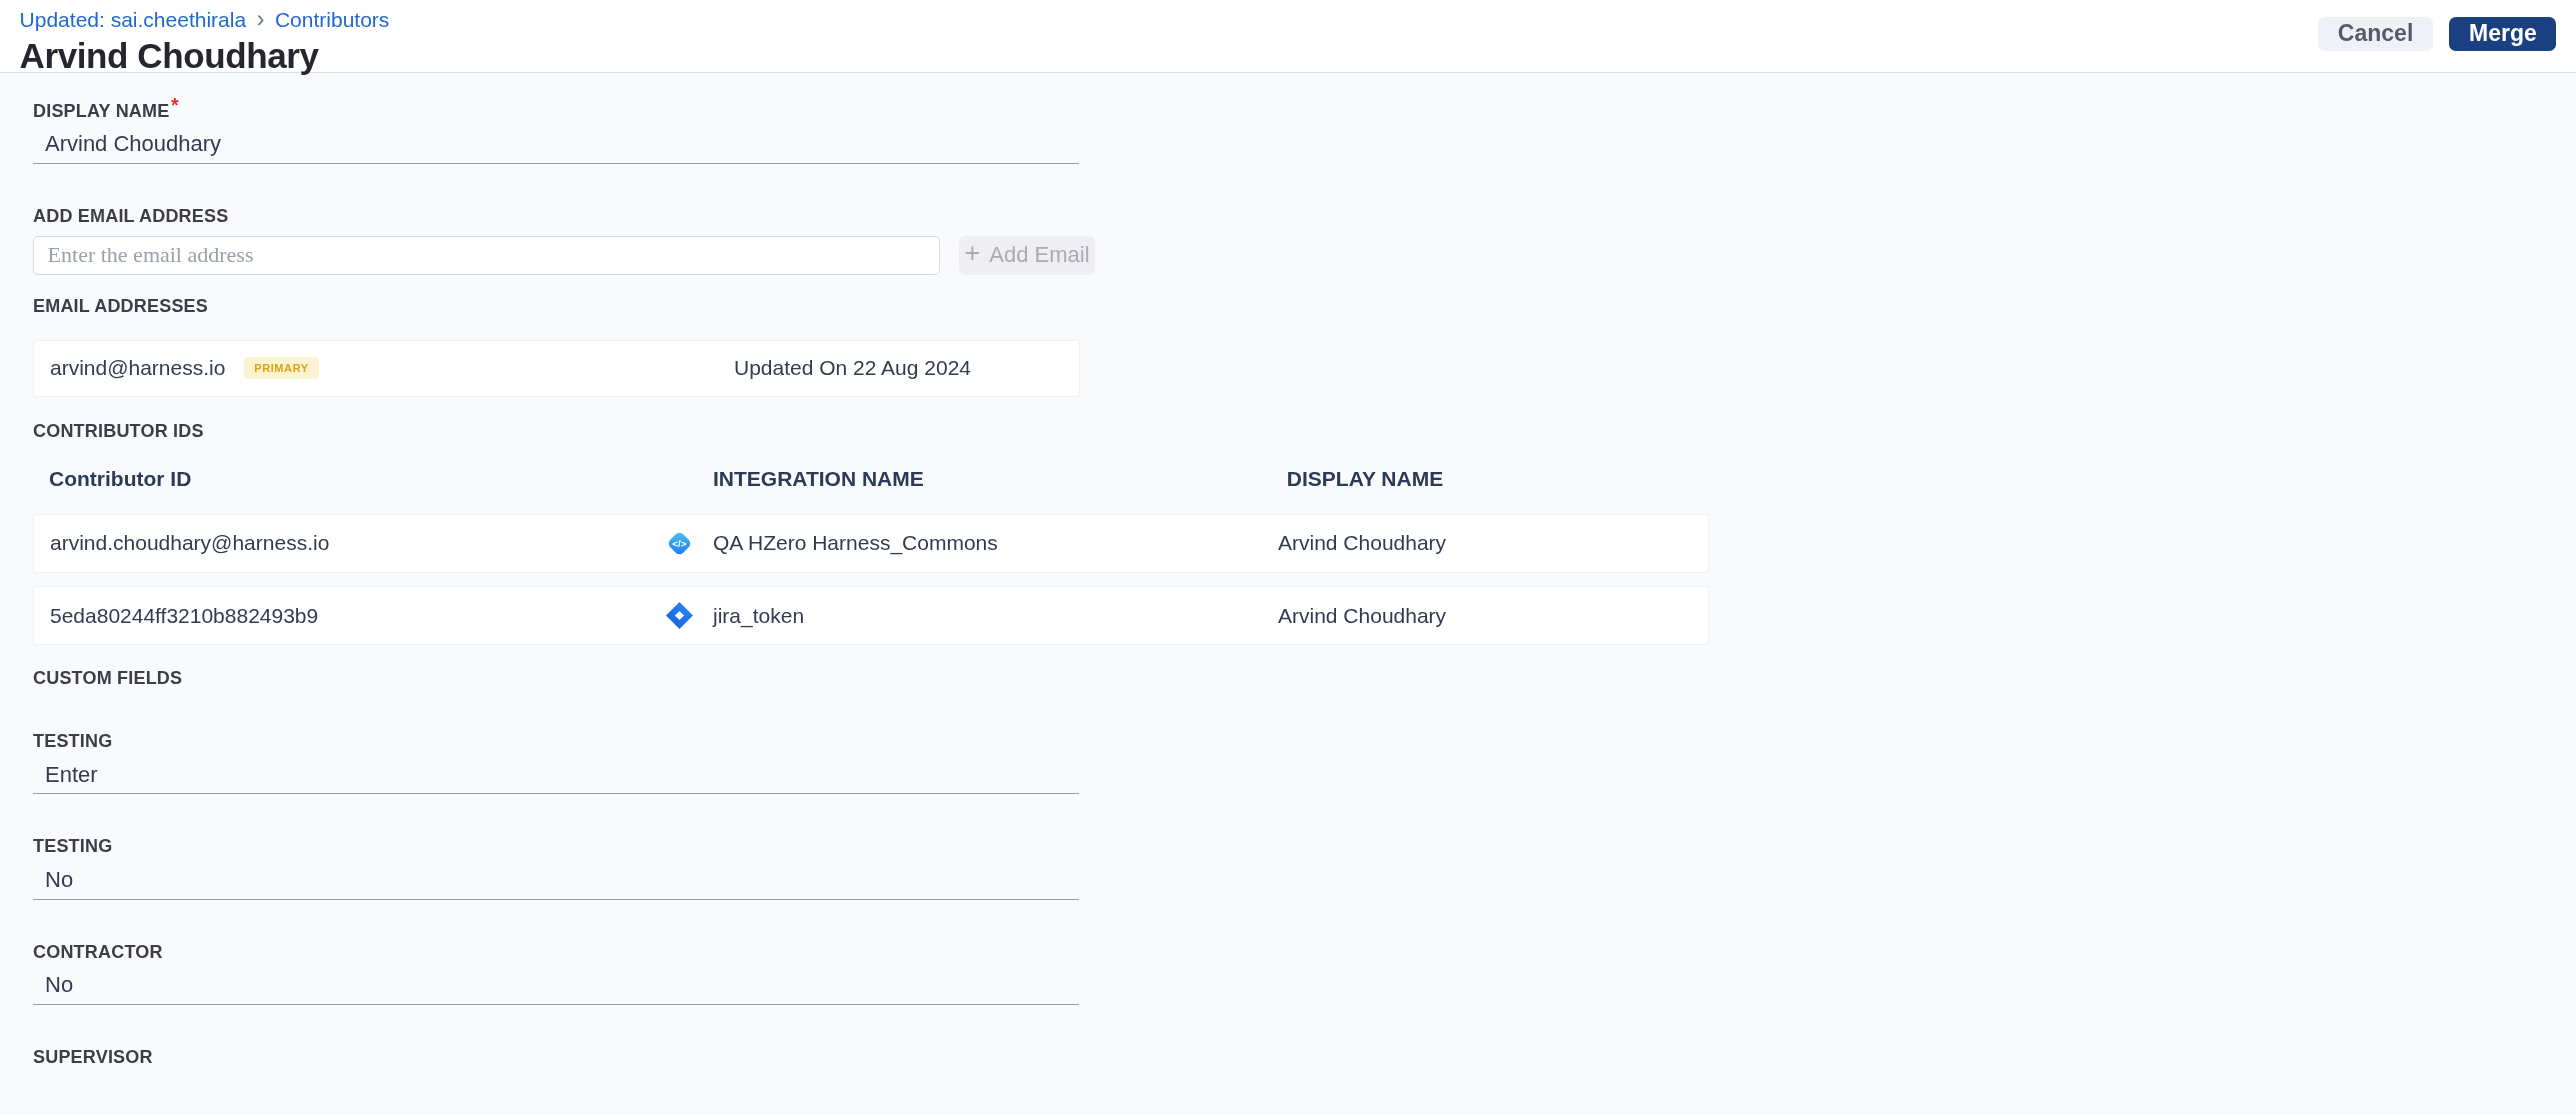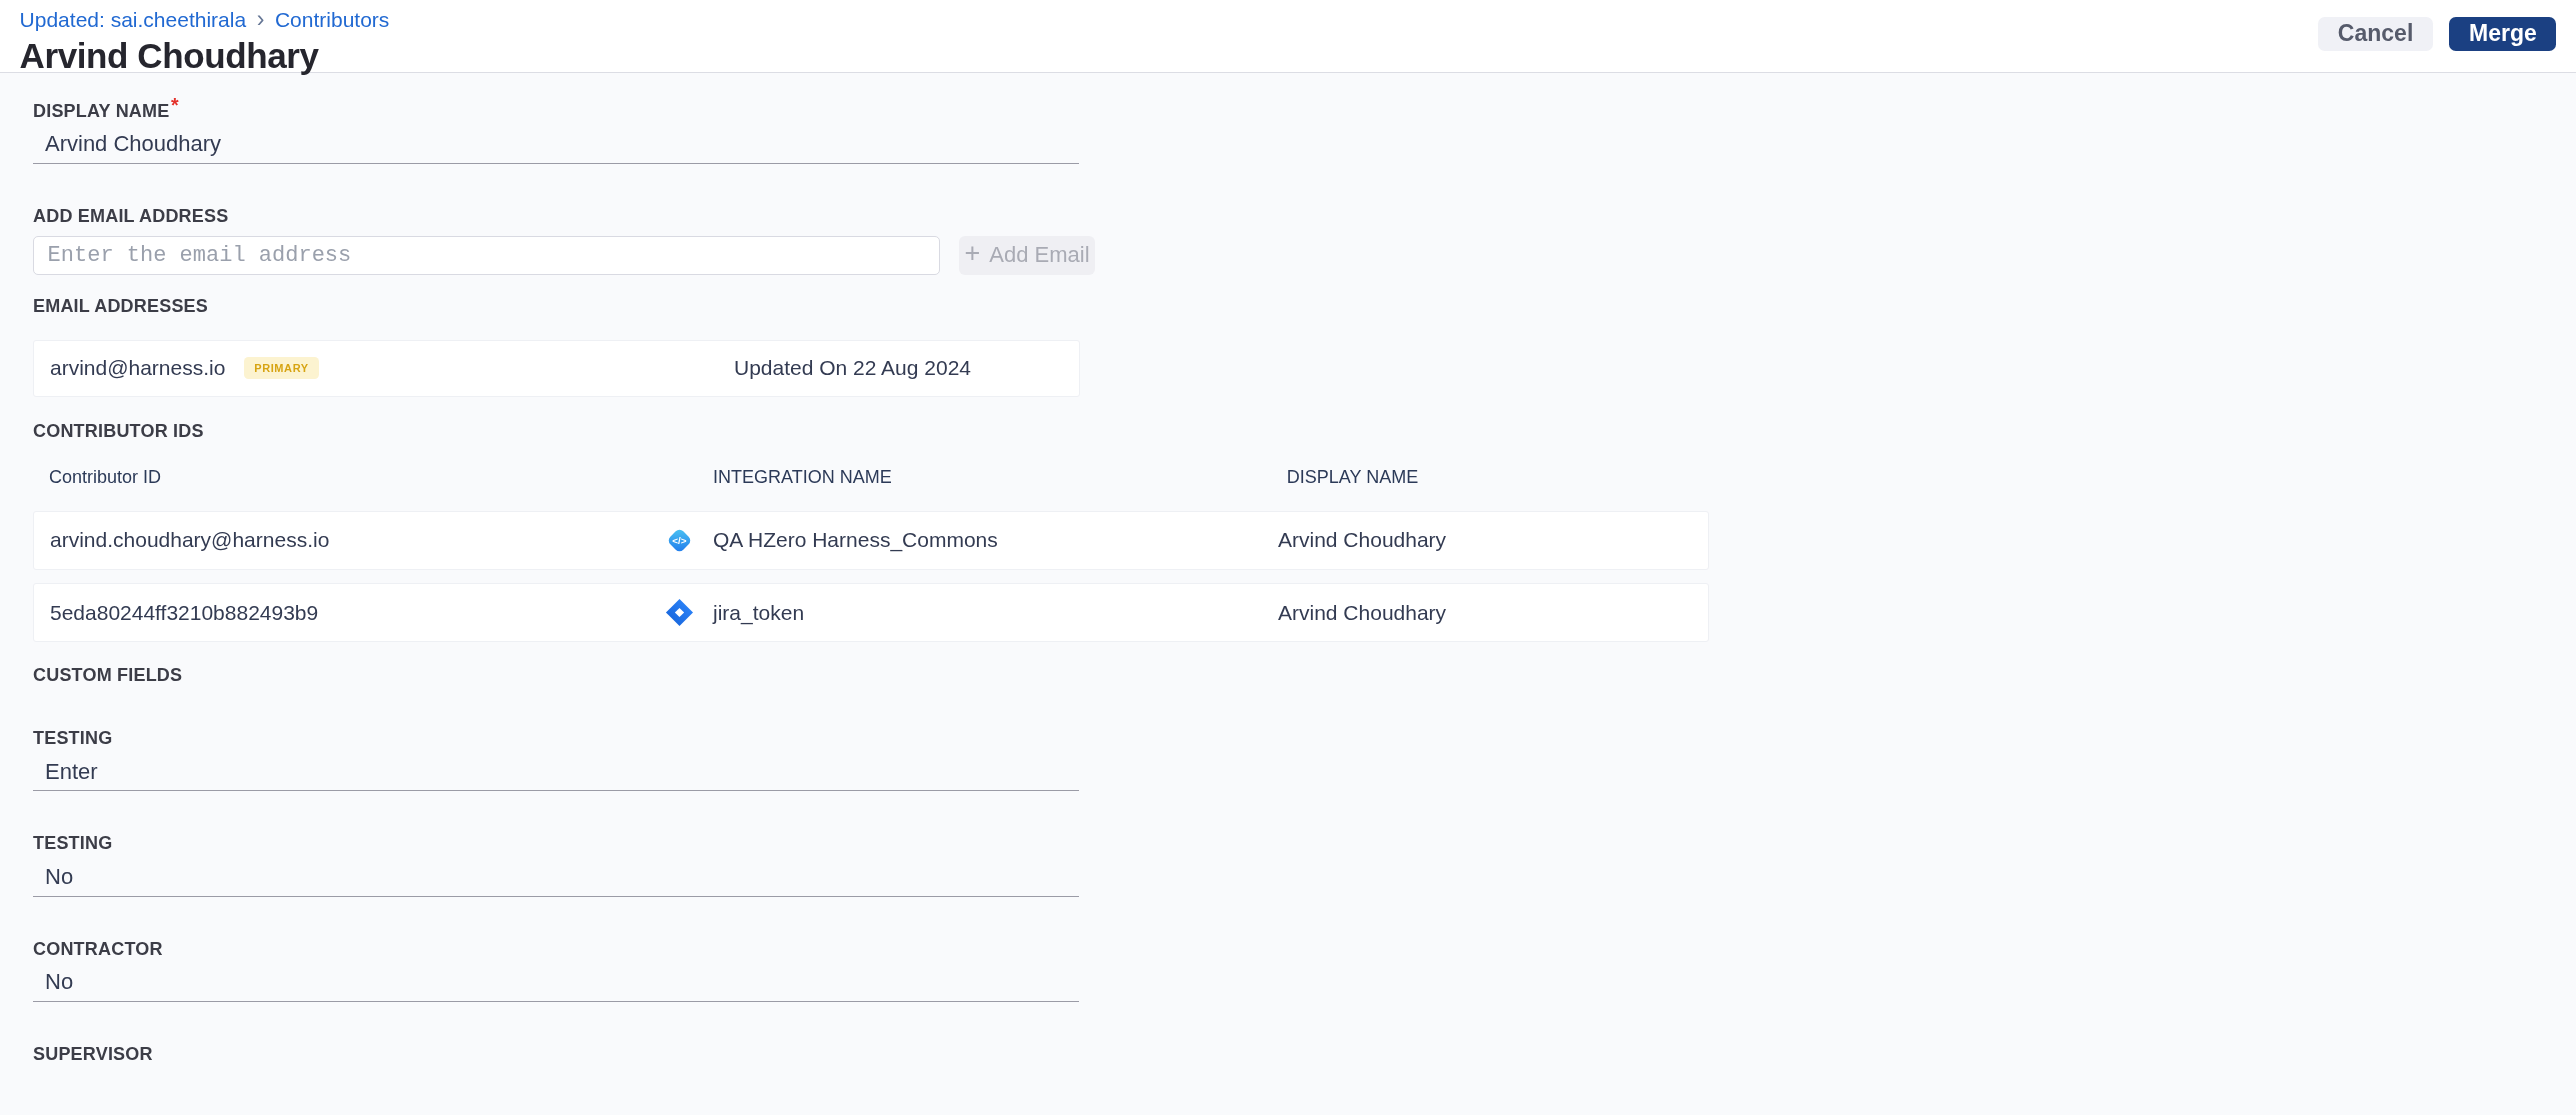--- a/index.html
+++ b/index.html
@@ -43,21 +43,21 @@
   .mt28 { margin-top:21px; }
   .mt32 { margin-top:24px; }
   .mt30 { margin-top:23px; }
   .mt55 { margin-top:42px; }
 
   
   .email-row { margin-top:9px; display:flex; gap:19px; align-items:center; }
   .email-input {
     width:907px; height:39px; background:#ffffff;
     border:1.5px solid #d9dae2; border-radius:5px;
-    padding:0 13.6px; font-size:22px; color:#333b52; font-family:Liberation Mono, monospace; outline:none;
+    padding:0 13.6px; font-size:22px; color:#333b52; font-family:Liberation Serif, serif; outline:none;
   }
   .email-input::placeholder { color:#9aa0ac; }
   .add-email-btn {
     width:136px; height:39px; background:#efeff3; border:none; border-radius:6px;
     color:#a9abb4; font-size:22px; font-weight:500; font-family:inherit;
     display:flex; align-items:center; justify-content:center; gap:9px; cursor:default;
   }
   .add-email-btn .plus { font-size:27px; font-weight:300; line-height:27px; margin-top:-3px; }
 
   
@@ -71,21 +71,21 @@
     margin-left:19px; background:#fcf3d0; color:#d7a413;
     font-size:11px; font-weight:600; letter-spacing:0.6px;
     padding:5.3px 9.8px; border-radius:4.5px;
   }
   .updated-on { position:absolute; left:700px; font-size:21px; color:#333b52; }
 
   
   .ctable-head {
     margin-top:25px; width:1676px;
     display:grid; grid-template-columns:631px 613px auto;
-    font-size:18px; font-weight:400; color:#2c3a58;
+    font-size:21px; font-weight:700; color:#2c3a58;
   }
   .ctable-head .c1 { padding-left:16px; }
   .ctable-head .c2 { padding-left:49px; }
   .ctable-head .c3 { padding-left:9.8px; }
   .ctable-row {
     width:1676px; height:59px; background:#ffffff;
     border:0.8px solid #eef0f4; border-radius:3px;
     display:grid; grid-template-columns:631px 613px auto; align-items:center;
     font-size:21px; color:#333b52;
   }

